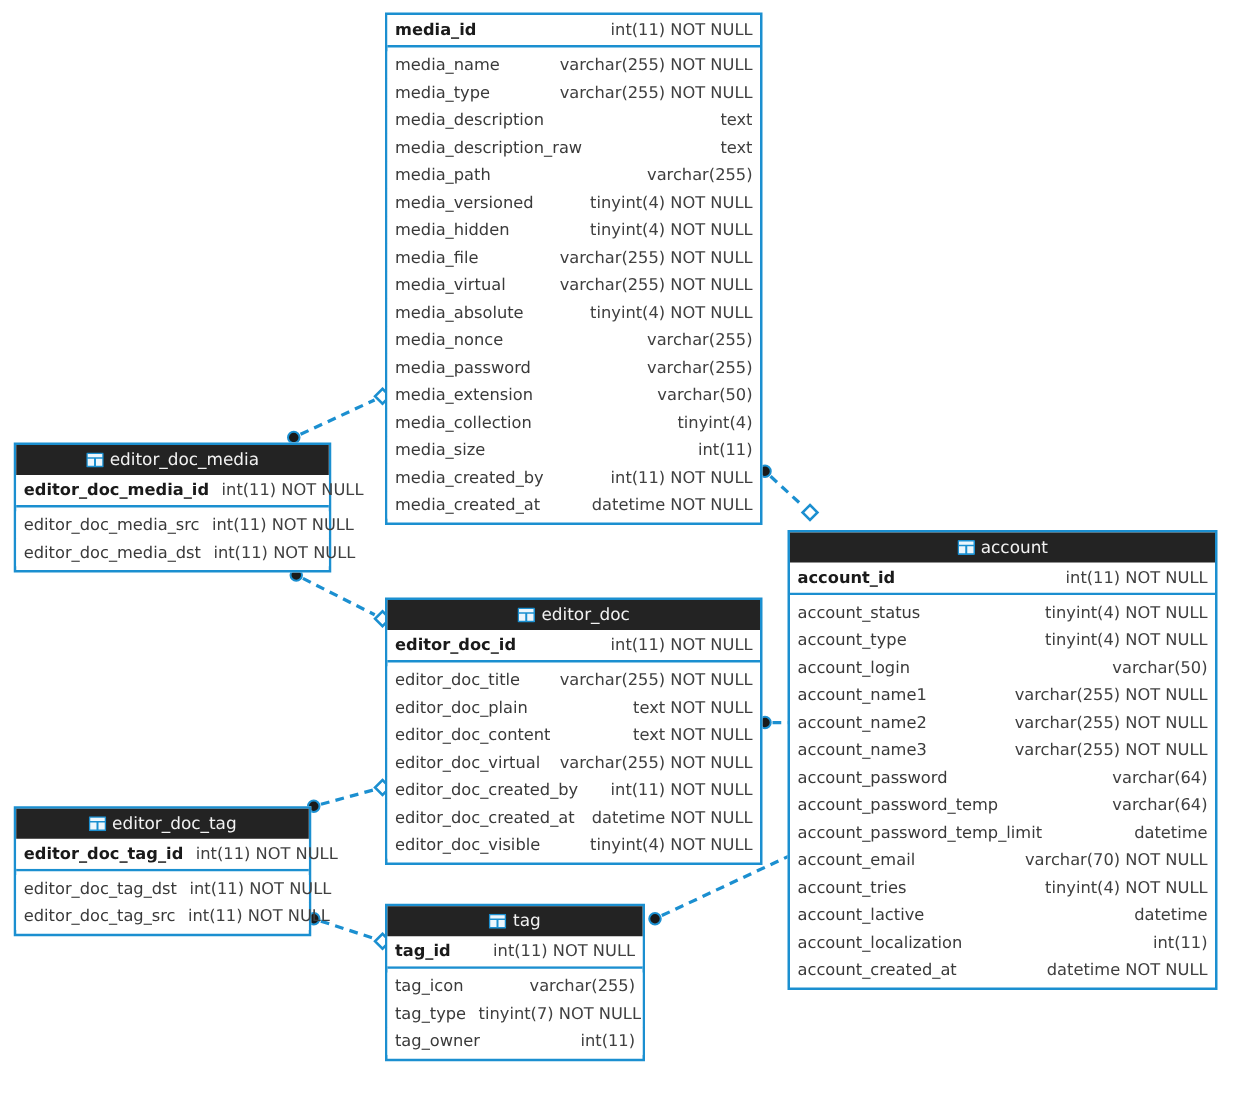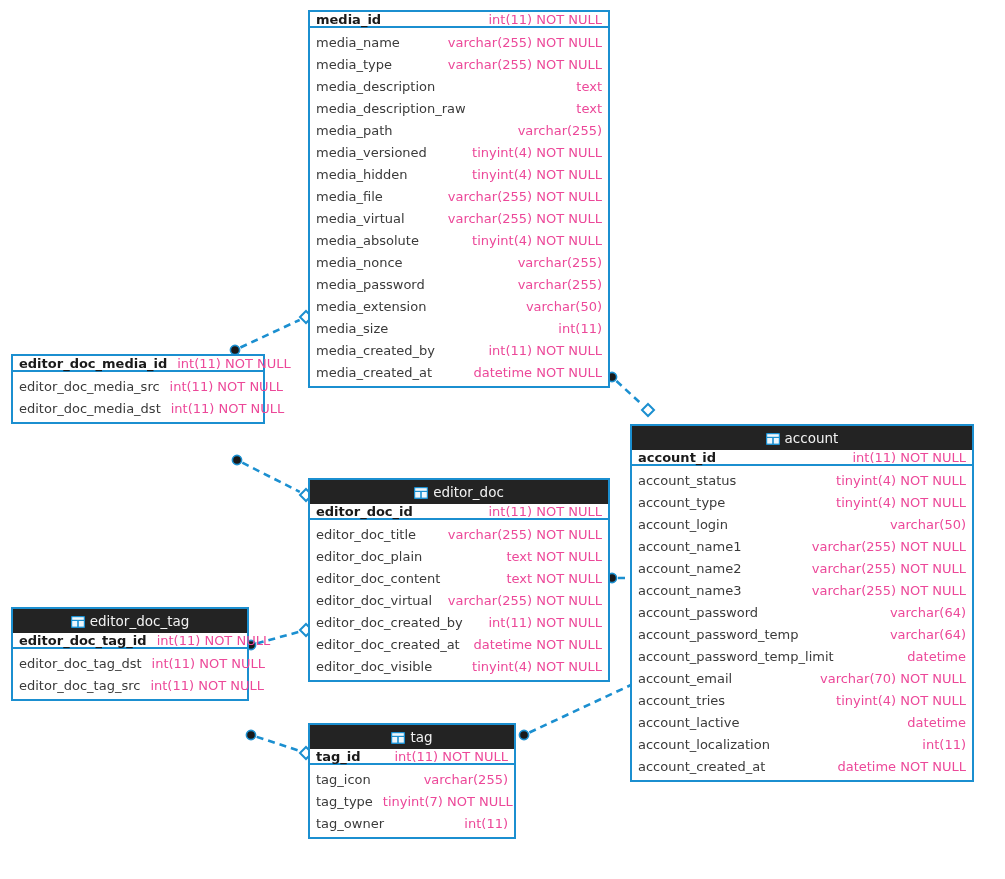--- a/index.html
+++ b/index.html
@@ -53,29 +53,29 @@
     justify-content: space-between;
     align-items: center;
     height: 22px;
     padding: 0 6px;
     font-size: 13px;
     color: #3a3a3a;
     white-space: nowrap;
     background: #ffffff;
   }
   .pk-row .col-row {
-    height: 14px;
+    height: 24px;
   }
   .col-name {
     text-align: left;
     padding-right: 10px;
   }
   .col-type {
     text-align: right;
-    color: #ec4899;
+    color: #404040;
   }
   .pk-row .col-name {
     font-weight: bold;
     color: #1a1a1a;
   }
   .cols-body {
     padding-top: 3px;
     padding-bottom: 3px;
   }
 </style>
@@ -175,20 +175,24 @@
           </div>
           <div class="col-row">
             <span class="col-name">media_password</span>
             <span class="col-type">varchar(255)</span>
           </div>
           <div class="col-row">
             <span class="col-name">media_extension</span>
             <span class="col-type">varchar(50)</span>
           </div>
           <div class="col-row">
+            <span class="col-name">media_collection</span>
+            <span class="col-type">tinyint(4)</span>
+          </div>
+          <div class="col-row">
             <span class="col-name">media_size</span>
             <span class="col-type">int(11)</span>
           </div>
           <div class="col-row">
             <span class="col-name">media_created_by</span>
             <span class="col-type">int(11) NOT NULL</span>
           </div>
           <div class="col-row">
             <span class="col-name">media_created_at</span>
             <span class="col-type">datetime NOT NULL</span>
@@ -305,38 +309,44 @@
             <span class="col-name">editor_doc_created_at</span>
             <span class="col-type">datetime NOT NULL</span>
           </div>
           <div class="col-row">
             <span class="col-name">editor_doc_visible</span>
             <span class="col-type">tinyint(4) NOT NULL</span>
           </div>
         </div>
       </div>
       <div class="entity" style="left: 11px; top: 354px; width: 254px;">
+        <div class="ent-header"><svg class="tbl-icon" width="14" height="12" viewBox="0 0 14 12">
+            <rect x="0" y="0" width="14" height="12" rx="1" fill="#1b8fd0"></rect>
+            <rect x="1.2" y="1.2" width="11.6" height="2.6" fill="#ffffff" opacity="0.92"></rect>
+            <rect x="1.2" y="5.0" width="5.0" height="5.6" fill="#ffffff" opacity="0.92"></rect>
+            <rect x="7.8" y="5.0" width="5.0" height="5.6" fill="#ffffff" opacity="0.92"></rect>
+          </svg><span>editor_doc_media</span></div>
         <div class="pk-row">
           <div class="col-row">
             <span class="col-name">editor_doc_media_id</span>
             <span class="col-type">int(11) NOT NULL</span>
           </div>
         </div>
         <div class="cols-body">
           <div class="col-row">
             <span class="col-name">editor_doc_media_src</span>
             <span class="col-type">int(11) NOT NULL</span>
           </div>
           <div class="col-row">
             <span class="col-name">editor_doc_media_dst</span>
             <span class="col-type">int(11) NOT NULL</span>
           </div>
         </div>
       </div>
-      <div class="entity" style="left: 11px; top: 607px; width: 238px;">
+      <div class="entity" style="left: 11px; top: 645px; width: 238px;">
         <div class="ent-header"><svg class="tbl-icon" width="14" height="12" viewBox="0 0 14 12">
             <rect x="0" y="0" width="14" height="12" rx="1" fill="#1b8fd0"></rect>
             <rect x="1.2" y="1.2" width="11.6" height="2.6" fill="#ffffff" opacity="0.92"></rect>
             <rect x="1.2" y="5.0" width="5.0" height="5.6" fill="#ffffff" opacity="0.92"></rect>
             <rect x="7.8" y="5.0" width="5.0" height="5.6" fill="#ffffff" opacity="0.92"></rect>
           </svg><span>editor_doc_tag</span></div>
         <div class="pk-row">
           <div class="col-row">
             <span class="col-name">editor_doc_tag_id</span>
             <span class="col-type">int(11) NOT NULL</span>

